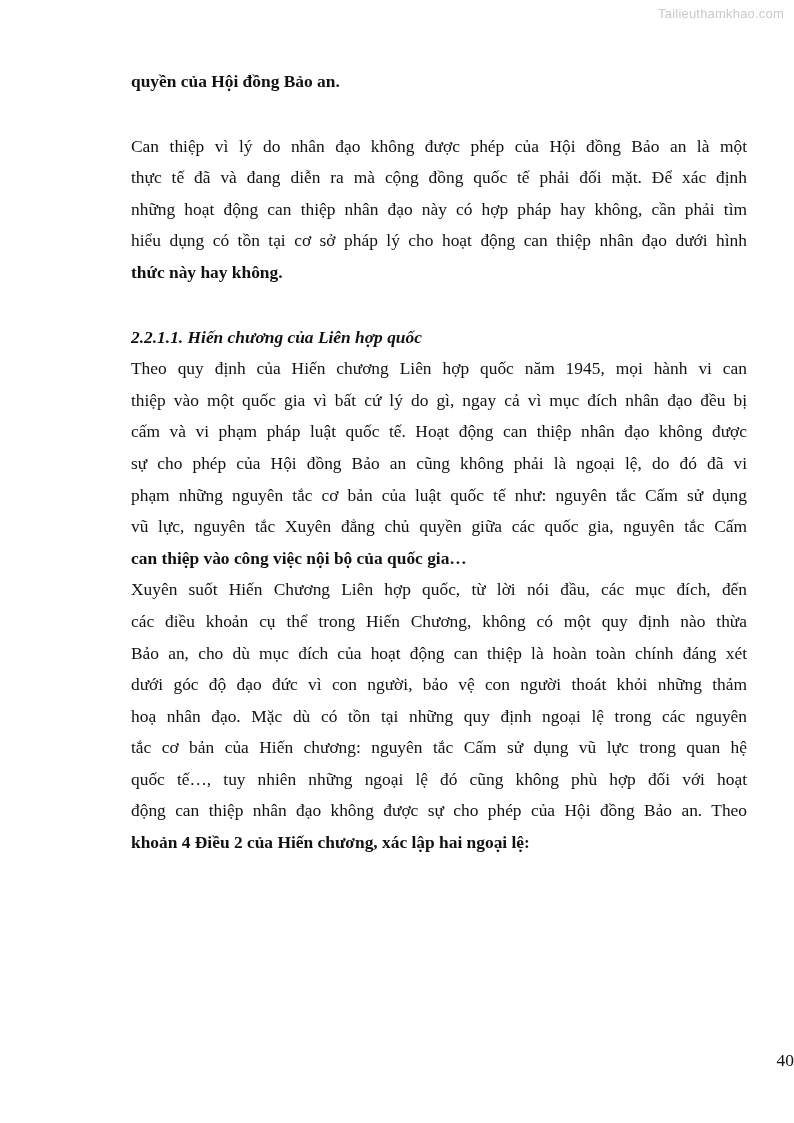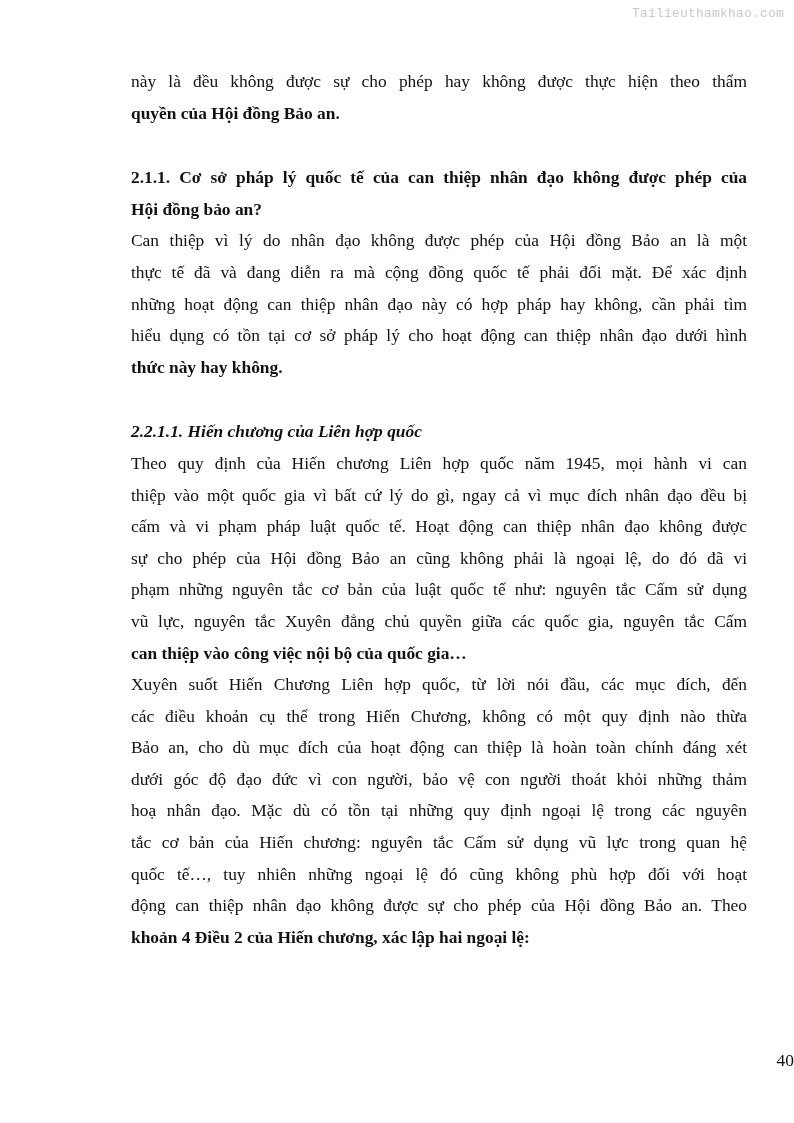--- a/index.html
+++ b/index.html
@@ -1,48 +1,43 @@
 <!DOCTYPE html>
 <html><head>
 <meta charset="utf-8">
 <style>
   html, body { margin: 0; padding: 0; background: #ffffff; }
   body { width: 794px; height: 1123px; position: relative; overflow: hidden;
          font-family: "Liberation Serif", "DejaVu Serif", serif; color: #111; }
-  .watermark { position: absolute; top: 6px; right: 10px; font-family: Liberation Mono, monospace;
+  .watermark { position: absolute; top: 6px; right: 10px; font-family: Liberation Sans, sans-serif;
                font-size: 13px; color: #c9c9c9; letter-spacing: 0.2px; }
   .page { position: absolute; left: 131px; top: 66px; width: 616px; }
   .line { display: block; font-size: 17.4px; height: 31.6px; line-height: 31.6px;
           text-align: justify; text-align-last: justify; white-space: nowrap; }
   .line.last { text-align-last: left; }
   .line span.t { display: inline-block; width: 100%; text-align: justify; text-align-last: justify; white-space: normal; }
   .line.last span.t { text-align-last: left; font-weight: bold; }
   .h-bold { font-weight: bold; }
   .h-italic { font-weight: bold; font-style: italic; }
   .gap { height: 33px; }
   .pagenum { position: absolute; top: 1050px; left: 0; width: 100%; text-align: right; padding-left: 415px;
              box-sizing: border-box; font-size: 17.4px; }
 </style>
 </head>
 <body>
 
 <div class="watermark">Tailieuthamkhao.com</div>
 
 <div class="page">
   <div>
-    <div class="line"><span class="t">này là đều không được sự cho phép hay không được thực hiện theo thẩm</span></div>
     <div class="line last"><span class="t">quyền của Hội đồng Bảo an.</span></div>
   </div>
 
   <div class="gap"></div>
 
-  <div>
-    <div class="line h-bold"><span class="t">2.1.1. Cơ sở pháp lý quốc tế của can thiệp nhân đạo không được phép của</span></div>
-    <div class="line last h-bold"><span class="t">Hội đồng bảo an?</span></div>
-  </div>
 
   <div>
     <div class="line"><span class="t">Can thiệp vì lý do nhân đạo không được phép của Hội đồng Bảo an là một</span></div>
     <div class="line"><span class="t">thực tế đã và đang diễn ra mà cộng đồng quốc tế phải đối mặt. Để xác định</span></div>
     <div class="line"><span class="t">những hoạt động can thiệp nhân đạo này có hợp pháp hay không, cần phải tìm</span></div>
     <div class="line"><span class="t">hiểu dụng có tồn tại cơ sở pháp lý cho hoạt động can thiệp nhân đạo dưới hình</span></div>
     <div class="line last"><span class="t">thức này hay không.</span></div>
   </div>
 
   <div class="gap"></div>

